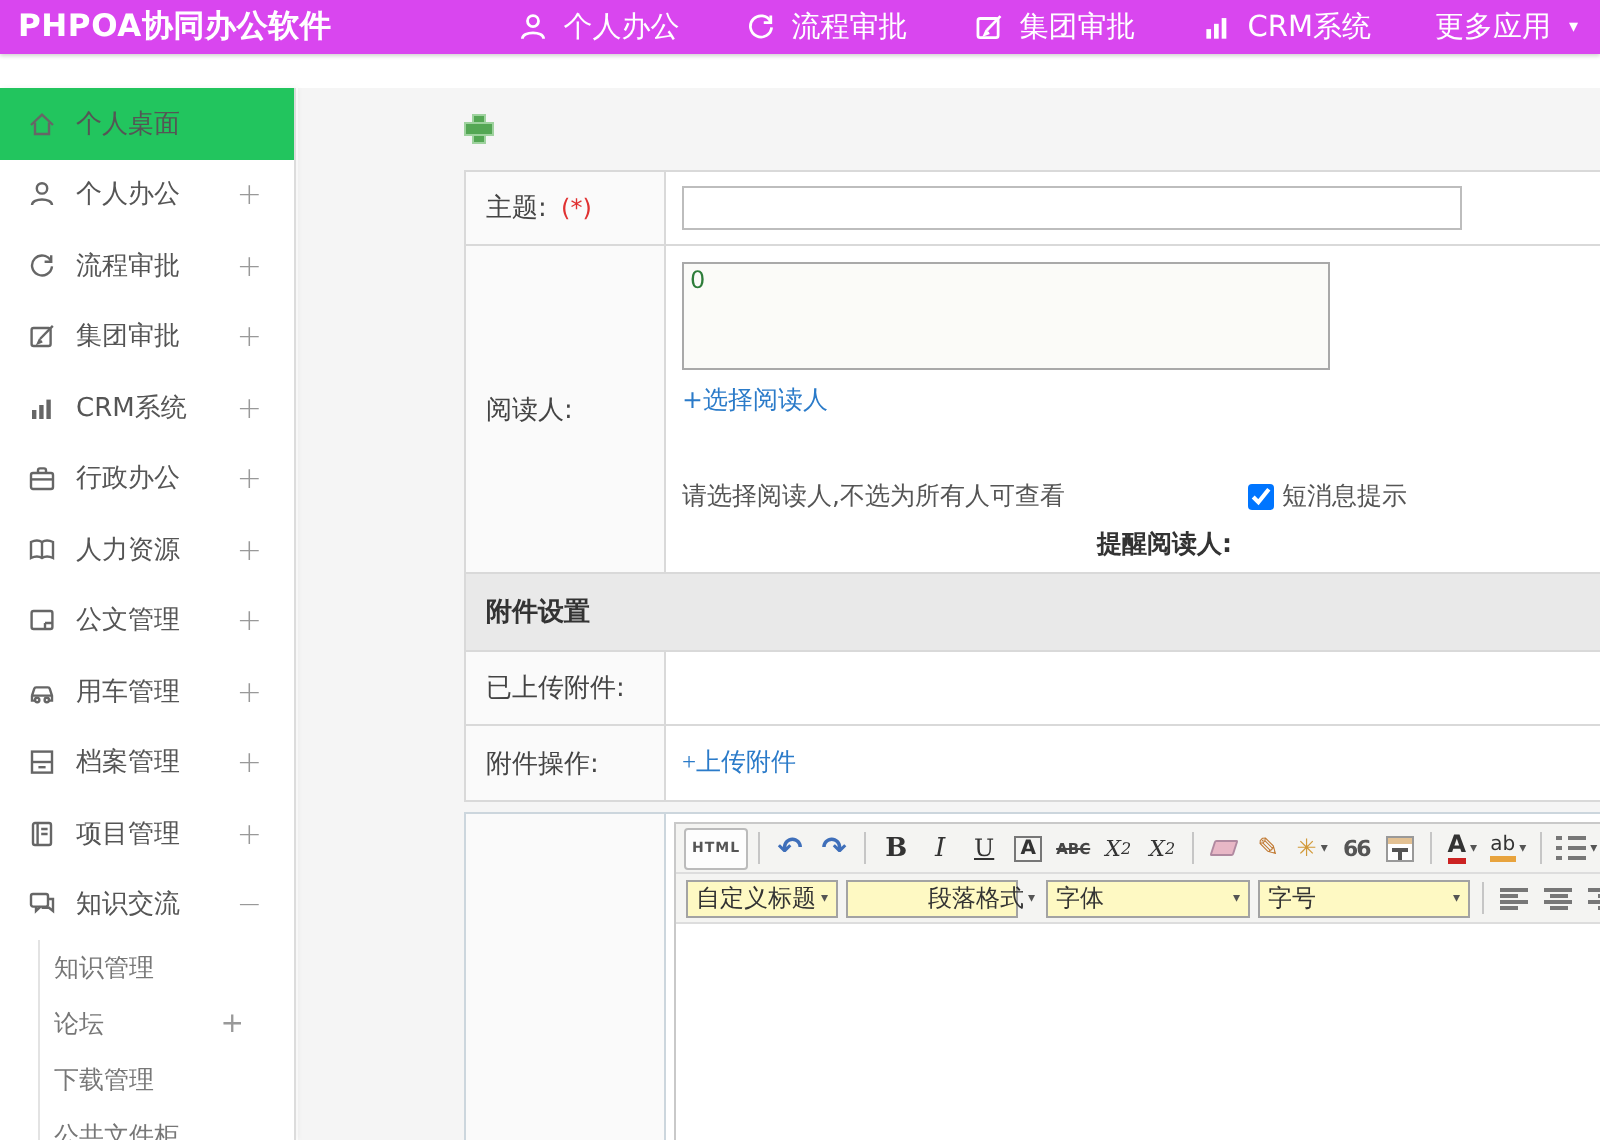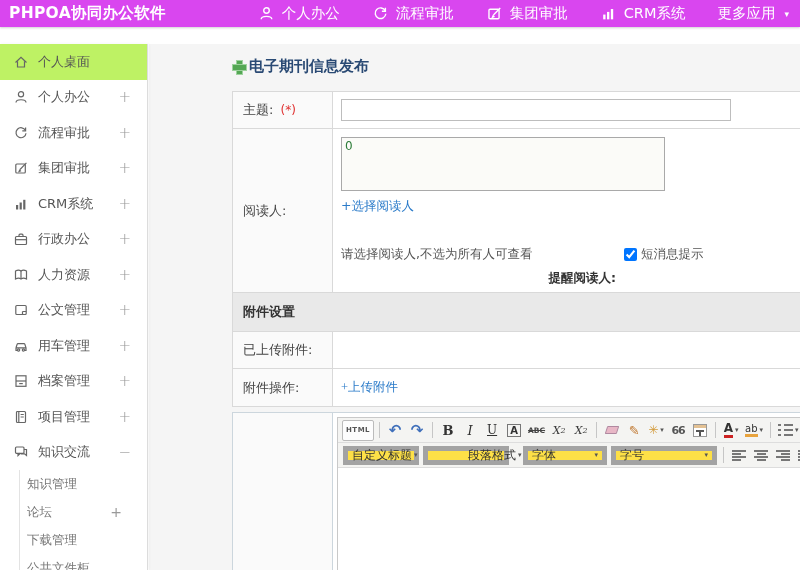--- a/index.html
+++ b/index.html
@@ -21,21 +21,21 @@
   .nav-caret { font-size:9px; margin-left:2px; }
 
   
   .sidebar { position:absolute; left:0; top:44px; width:148px; height:526px; background:#fff;
     border-right:1px solid #dcdcdc; box-shadow:1px 0 3px rgba(0,0,0,.05); z-index:4; }
   .side-item { height:35.5px; display:flex; align-items:center; padding-left:13px; gap:9px;
     color:#555; cursor:pointer; }
   .side-item svg { width:16px; height:16px; color:#666; flex:none; }
   .side-item .lbl { font-size:13px; }
   .side-item .expand { margin-left:auto; margin-right:16px; color:#999; font-size:15px; font-weight:300; }
-  .side-item.active { background:#bef264; }
+  .side-item.active { background:#22c55e; }
   .side-sub { margin-left:19px; border-left:1px solid #e3e3e3; }
   .side-sub-item { height:28px; display:flex; align-items:center; padding-left:7px;
     color:#777; font-size:12.5px; cursor:pointer; }
   .side-sub-item .expand { margin-left:auto; margin-right:25px; color:#999; font-size:14px; }
 
   
   .main { position:absolute; left:149px; top:44px; width:651px; height:526px; background:#f5f5f5; }
   .content { padding:13px 0 0 83px; }
   .page-title { display:flex; align-items:center; color:#2a4a74; font-weight:bold;
     font-size:15px; margin-bottom:15px; }
@@ -91,22 +91,22 @@
     background-image:linear-gradient(#e3c193,#e3c193),linear-gradient(#555,#555),linear-gradient(#555,#555);
     background-size:14px 3px,8px 2px,2px 7px; background-position:0 0,2px 5px,5px 5px; background-color:#fff; }
   .t-fontcolor { font-weight:bold; font-size:12px; color:#333; border-bottom:3px solid #cc2222; line-height:1.05; }
   .t-highlight { font-size:10px; color:#333; border-bottom:3px solid #e8a33d; line-height:1.1; }
   .tb-caret { font-size:7px; color:#555; margin-left:2px; }
   .icon-list { width:15px; height:12px; background-repeat:no-repeat;
     background-image:linear-gradient(#777,#777),linear-gradient(#777,#777),linear-gradient(#777,#777),
       linear-gradient(#777,#777),linear-gradient(#777,#777),linear-gradient(#777,#777);
     background-size:9px 2px,9px 2px,9px 2px,3px 2px,3px 2px,3px 2px;
     background-position:6px 0,6px 5px,6px 10px,0 0,0 5px,0 10px; }
-  .tb-select { display:inline-flex; align-items:center; justify-content:space-between; background:#fde047;
-    border:5px solid #a3a3a3; height:19px; font-size:12px; padding:0 4px; color:#333;
+  .tb-select { display:inline-flex; align-items:center; justify-content:space-between; background:#fef9c3;
+    border:1px solid #a3a3a3; height:19px; font-size:12px; padding:0 4px; color:#333;
     margin:0 2px; cursor:pointer; flex:none; }
   .icon-align { width:14px; height:11px; background-repeat:no-repeat;
     background-image:linear-gradient(#777,#777),linear-gradient(#777,#777),linear-gradient(#777,#777),linear-gradient(#777,#777);
     background-size:14px 2px,9px 2px,14px 2px,9px 2px; }
   .al-left  { background-position:0 0,0 3px,0 6px,0 9px; }
   .al-center{ background-position:0 0,2.5px 3px,0 6px,2.5px 9px; }
   .al-right { background-position:0 0,5px 3px,0 6px,5px 9px; }
   .al-just  { background-size:14px 2px,14px 2px,14px 2px,14px 2px; background-position:0 0,0 3px,0 6px,0 9px; }
   .t-link { font-size:13px; color:#556; }
   .editor-body { height:300px; background:#fff; }
@@ -276,21 +276,20 @@
     <div class="side-sub-item">
       <span>公共文件柜</span>
     </div>
   </div>
 </div>
 
 <div class="main">
   <div class="content">
     <div class="page-title">
       <span class="plus-icon"></span>
-      <span>电子期刊信息发布</span>
     </div>
 
     <table class="form">
       <tbody>
           <tr>
         <td class="lbl" style="height:36px;">
           <span>主题:</span>
           <span class="req">(*)</span>
         </td>
         <td class="val">
@@ -395,21 +394,21 @@
 
             <div class="tb-row">
               <span class="tb-select" style="width:76px;">
                     <span>自定义标题</span>
                     <span class="tb-caret">▾</span>
                   </span>
               <span class="tb-select" style="width:86px;padding-left:40px;">
                     <span>段落格式</span>
                     <span class="tb-caret">▾</span>
                   </span>
-              <span class="tb-select" style="width:84px;margin-left:12px;">
+              <span class="tb-select" style="width:102px;margin-left:12px;">
                     <span>字体</span>
                     <span class="tb-caret">▾</span>
                   </span>
               <span class="tb-select" style="width:106px;">
                     <span>字号</span>
                     <span class="tb-caret">▾</span>
                   </span>
               <span class="sep"></span>
               <span class="tb-btn">
                     <span class="icon-align al-left"></span>

